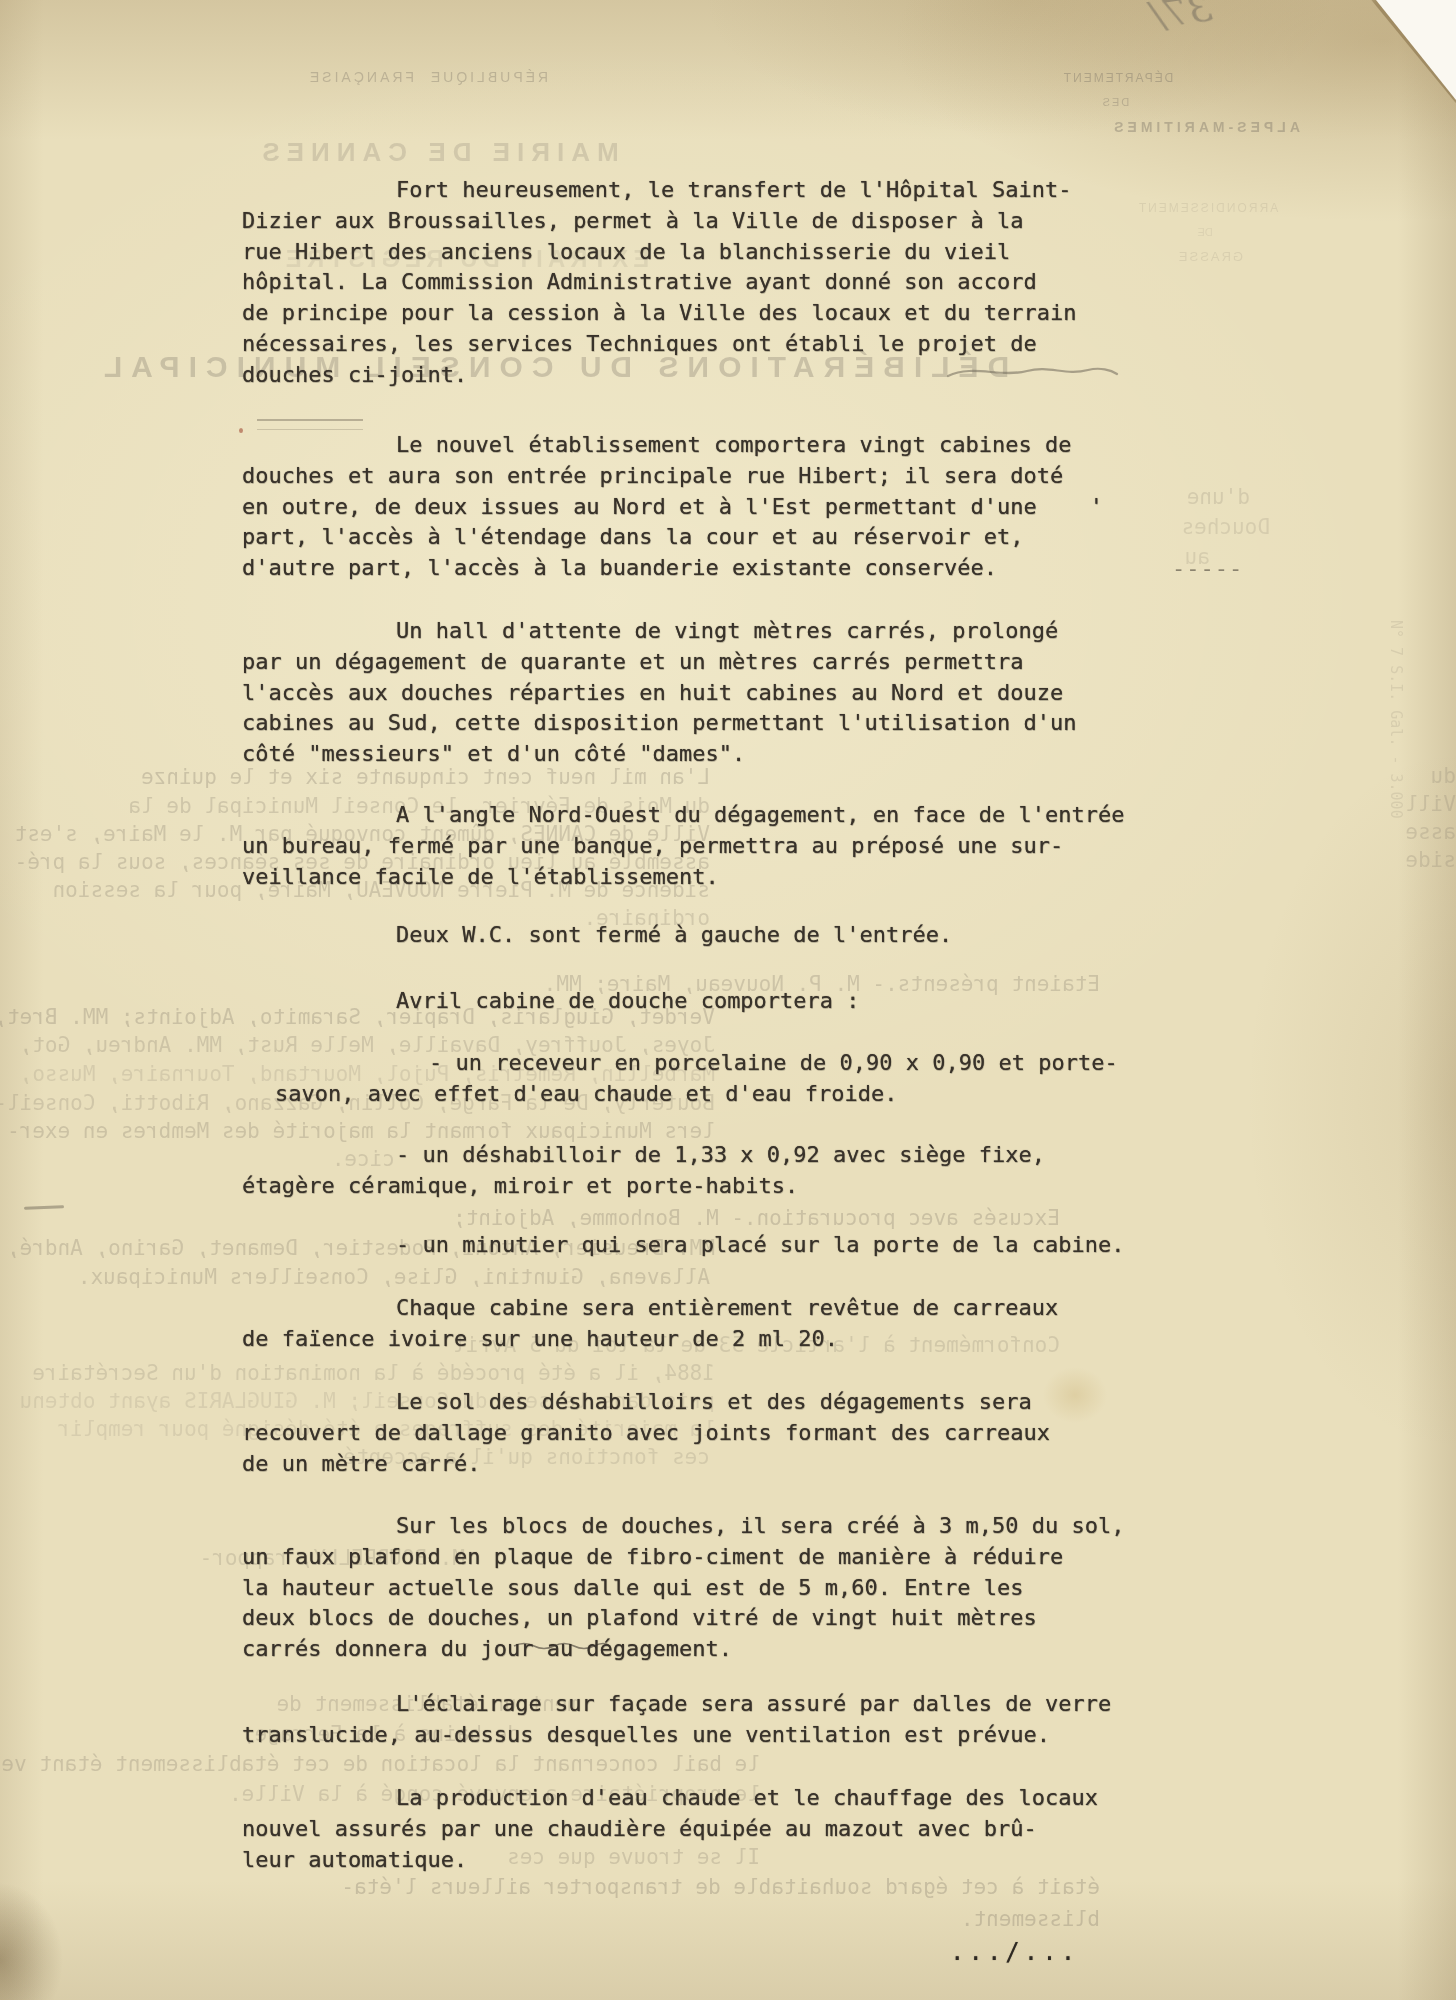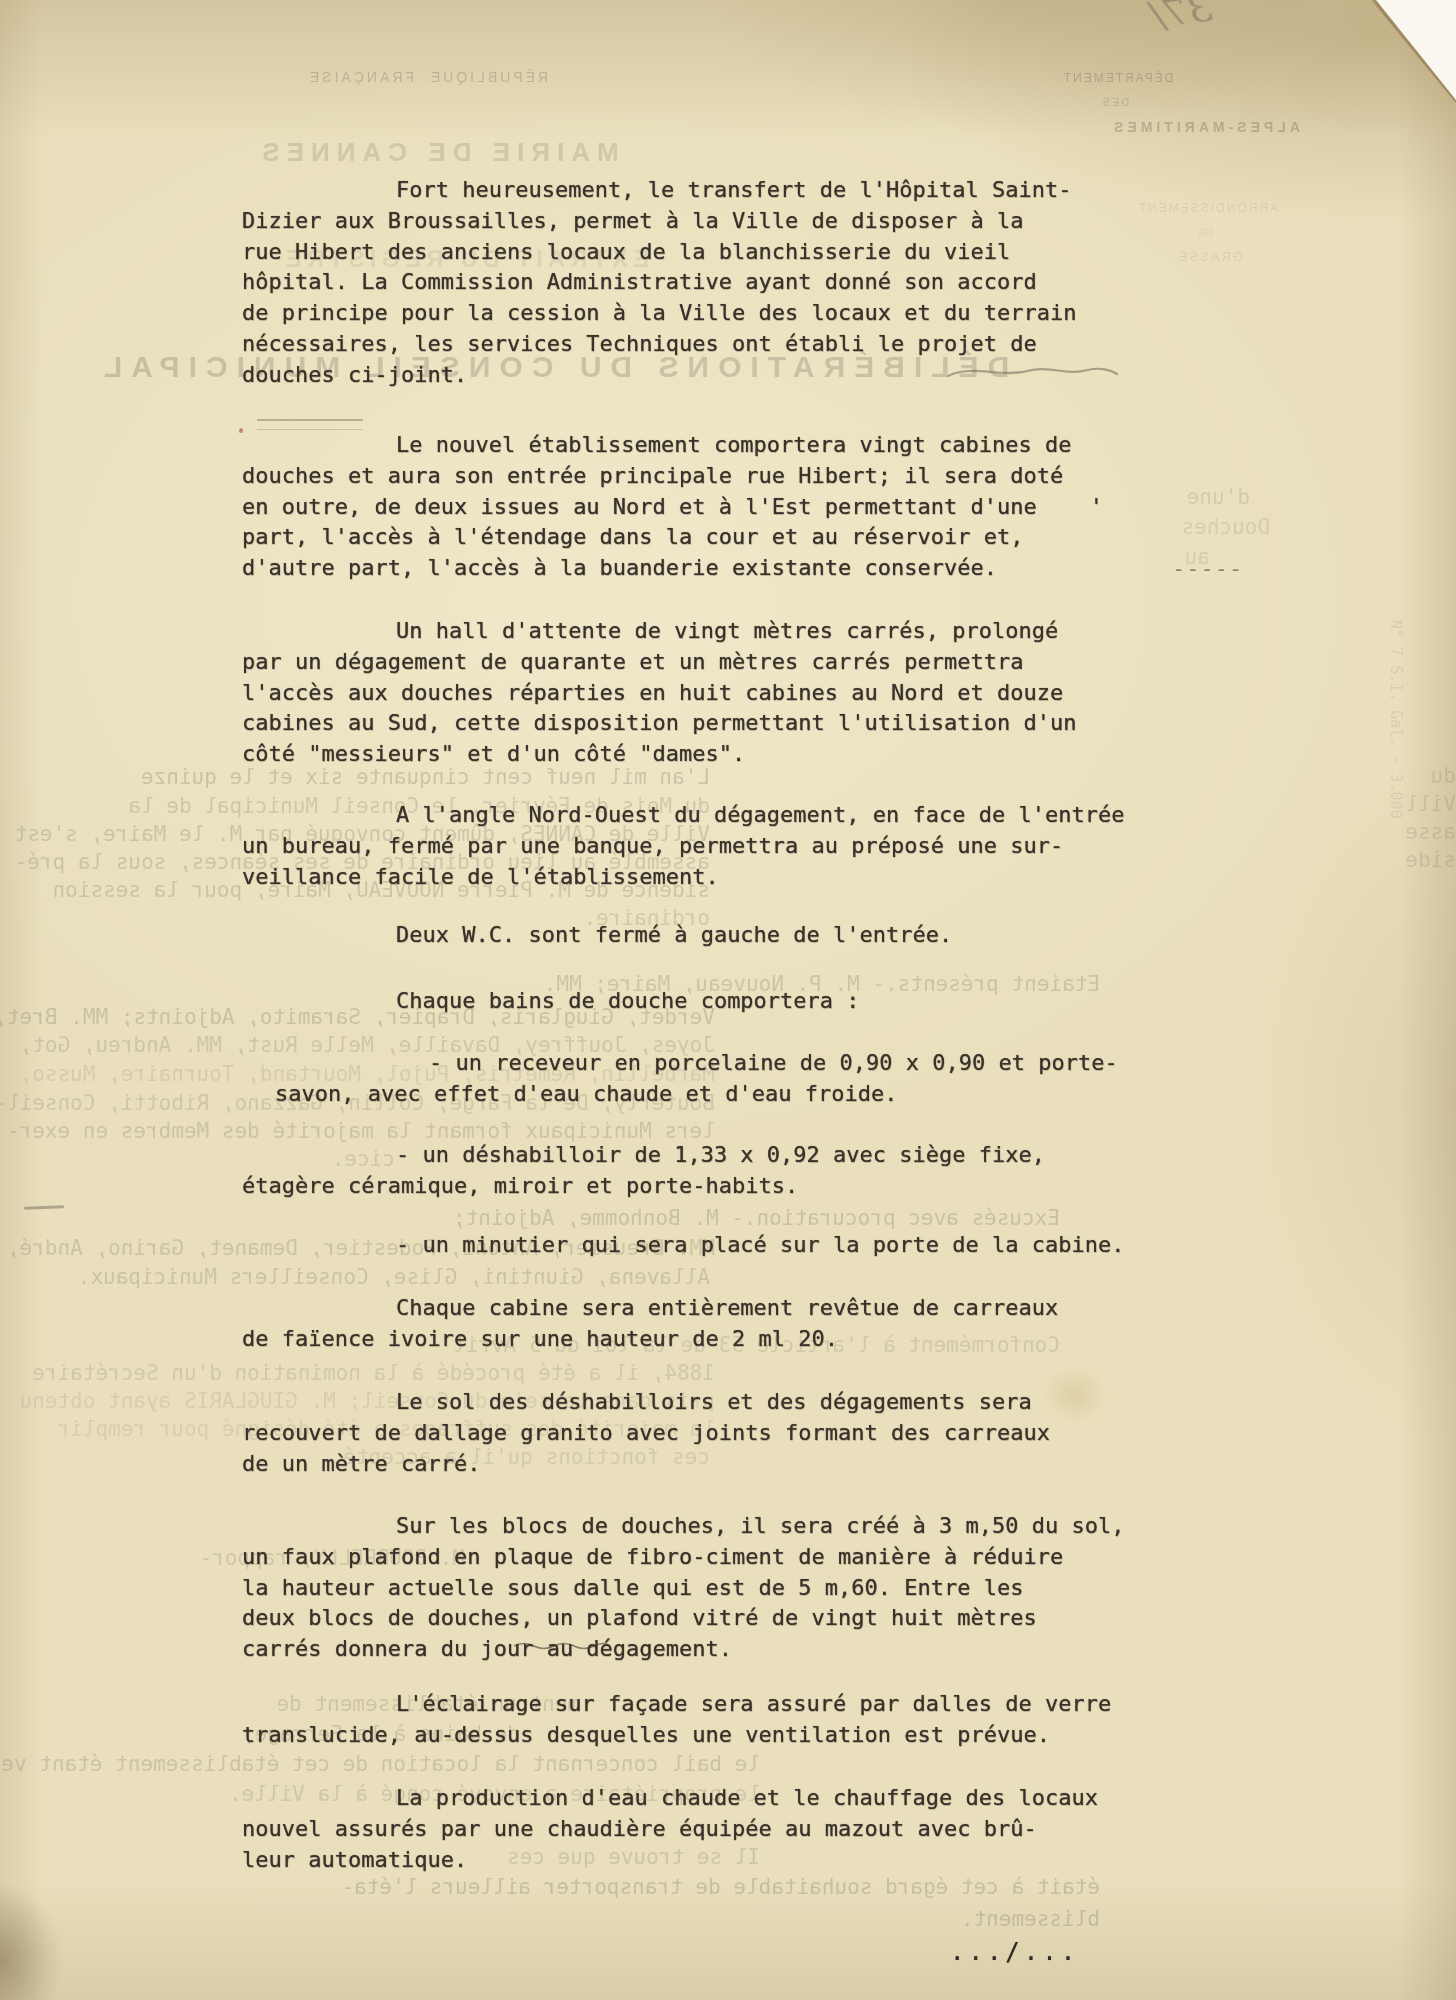--- a/index.html
+++ b/index.html
@@ -154,21 +154,21 @@
 d'autre part, l'accès à la buanderie existante conservée.</div>
     <div class="tw" style="top: 616px;">Un hall d'attente de vingt mètres carrés, prolongé
 par un dégagement de quarante et un mètres carrés permettra
 l'accès aux douches réparties en huit cabines au Nord et douze
 cabines au Sud, cette disposition permettant l'utilisation d'un
 côté "messieurs" et d'un côté "dames".</div>
     <div class="tw" style="top: 800px;">A l'angle Nord-Ouest du dégagement, en face de l'entrée
 un bureau, fermé par une banque, permettra au préposé une sur-
 veillance facile de l'établissement.</div>
     <div class="tw" style="top: 920px;">Deux W.C. sont fermé à gauche de l'entrée.</div>
-    <div class="tw" style="top: 986px;">Chaque bains de douche comportera :</div>
+    <div class="tw" style="top: 986px;">Avril cabine de douche comportera :</div>
     <div class="tw" style="top: 1048px; margin-left: 33px;">- un receveur en porcelaine de 0,90 x 0,90 et porte-
 savon, avec effet d'eau chaude et d'eau froide.</div>
     <div class="tw" style="top: 1140px;">- un déshabilloir de 1,33 x 0,92 avec siège fixe,
 étagère céramique, miroir et porte-habits.</div>
     <div class="tw" style="top: 1230px;">- un minutier qui sera placé sur la porte de la cabine.</div>
     <div class="tw" style="top: 1293px;">Chaque cabine sera entièrement revêtue de carreaux
 de faïence ivoire sur une hauteur de 2 ml 20.</div>
     <div class="tw" style="top: 1387px;">Le sol des déshabilloirs et des dégagements sera
 recouvert de dallage granito avec joints formant des carreaux
 de un mètre carré.</div>

